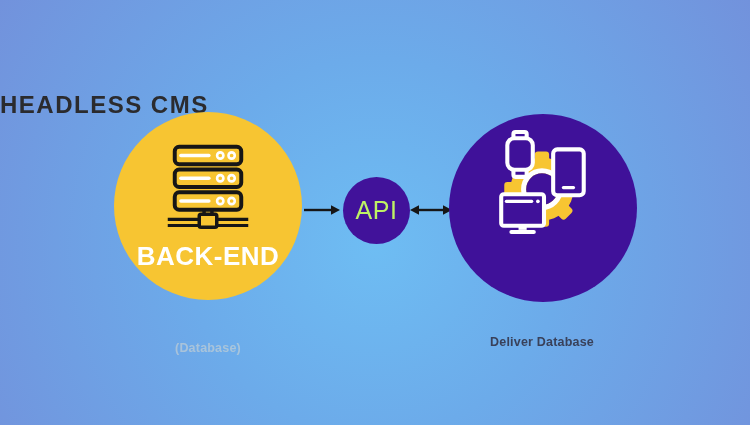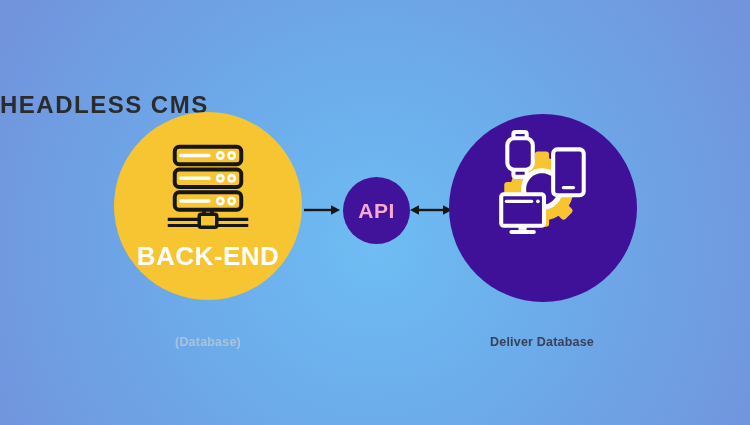--- a/index.html
+++ b/index.html
@@ -22,35 +22,35 @@
   .node-frontend{left:449px;top:114px;width:188px;height:188px;background:#3f1199;}
   .node-api{
     left:343px;top:177px;width:67px;height:67px;background:#41129a;
     display:flex;align-items:center;justify-content:center;
   }
   .node-label{
     position:absolute;top:118px;left:0;width:100%;
     text-align:center;color:#ffffff;
     font-size:26px;font-weight:800;letter-spacing:0.5px;margin-top:11px;
   }
-  .api-label{color:#f9a8d4;font-size:21px;font-weight:700;letter-spacing:0.5px;}
+  .api-label{color:#bef264;font-size:25px;font-weight:400;letter-spacing:0.5px;}
   .icon-svg{position:absolute;display:block;}
   .server-svg{left:52px;top:32px;width:84px;height:86px;}
   .devices-svg{left:42px;top:14px;width:106px;height:108px;}
   .arrow{position:absolute;top:203px;height:14px;}
   .arrow-1{left:303px;width:38px;}
   .arrow-2{left:409px;width:44px;}
   .caption{
     position:absolute;top:335px;width:220px;text-align:center;
     font-size:12.5px;font-weight:700;color:#39415a;letter-spacing:0.2px;
   }
   .caption-backend{left:98px;}
   .caption-frontend{left:432px;}
   .caption-sub{
-    margin-top:0;
+    margin-top:6px;
     font-size:12.5px;font-weight:700;
     color:rgba(228,222,206,0.5);
   }
 </style>
 </head>
 <body>
 
 <div class="canvas">
 
   <div class="title">HEADLESS CMS</div>

